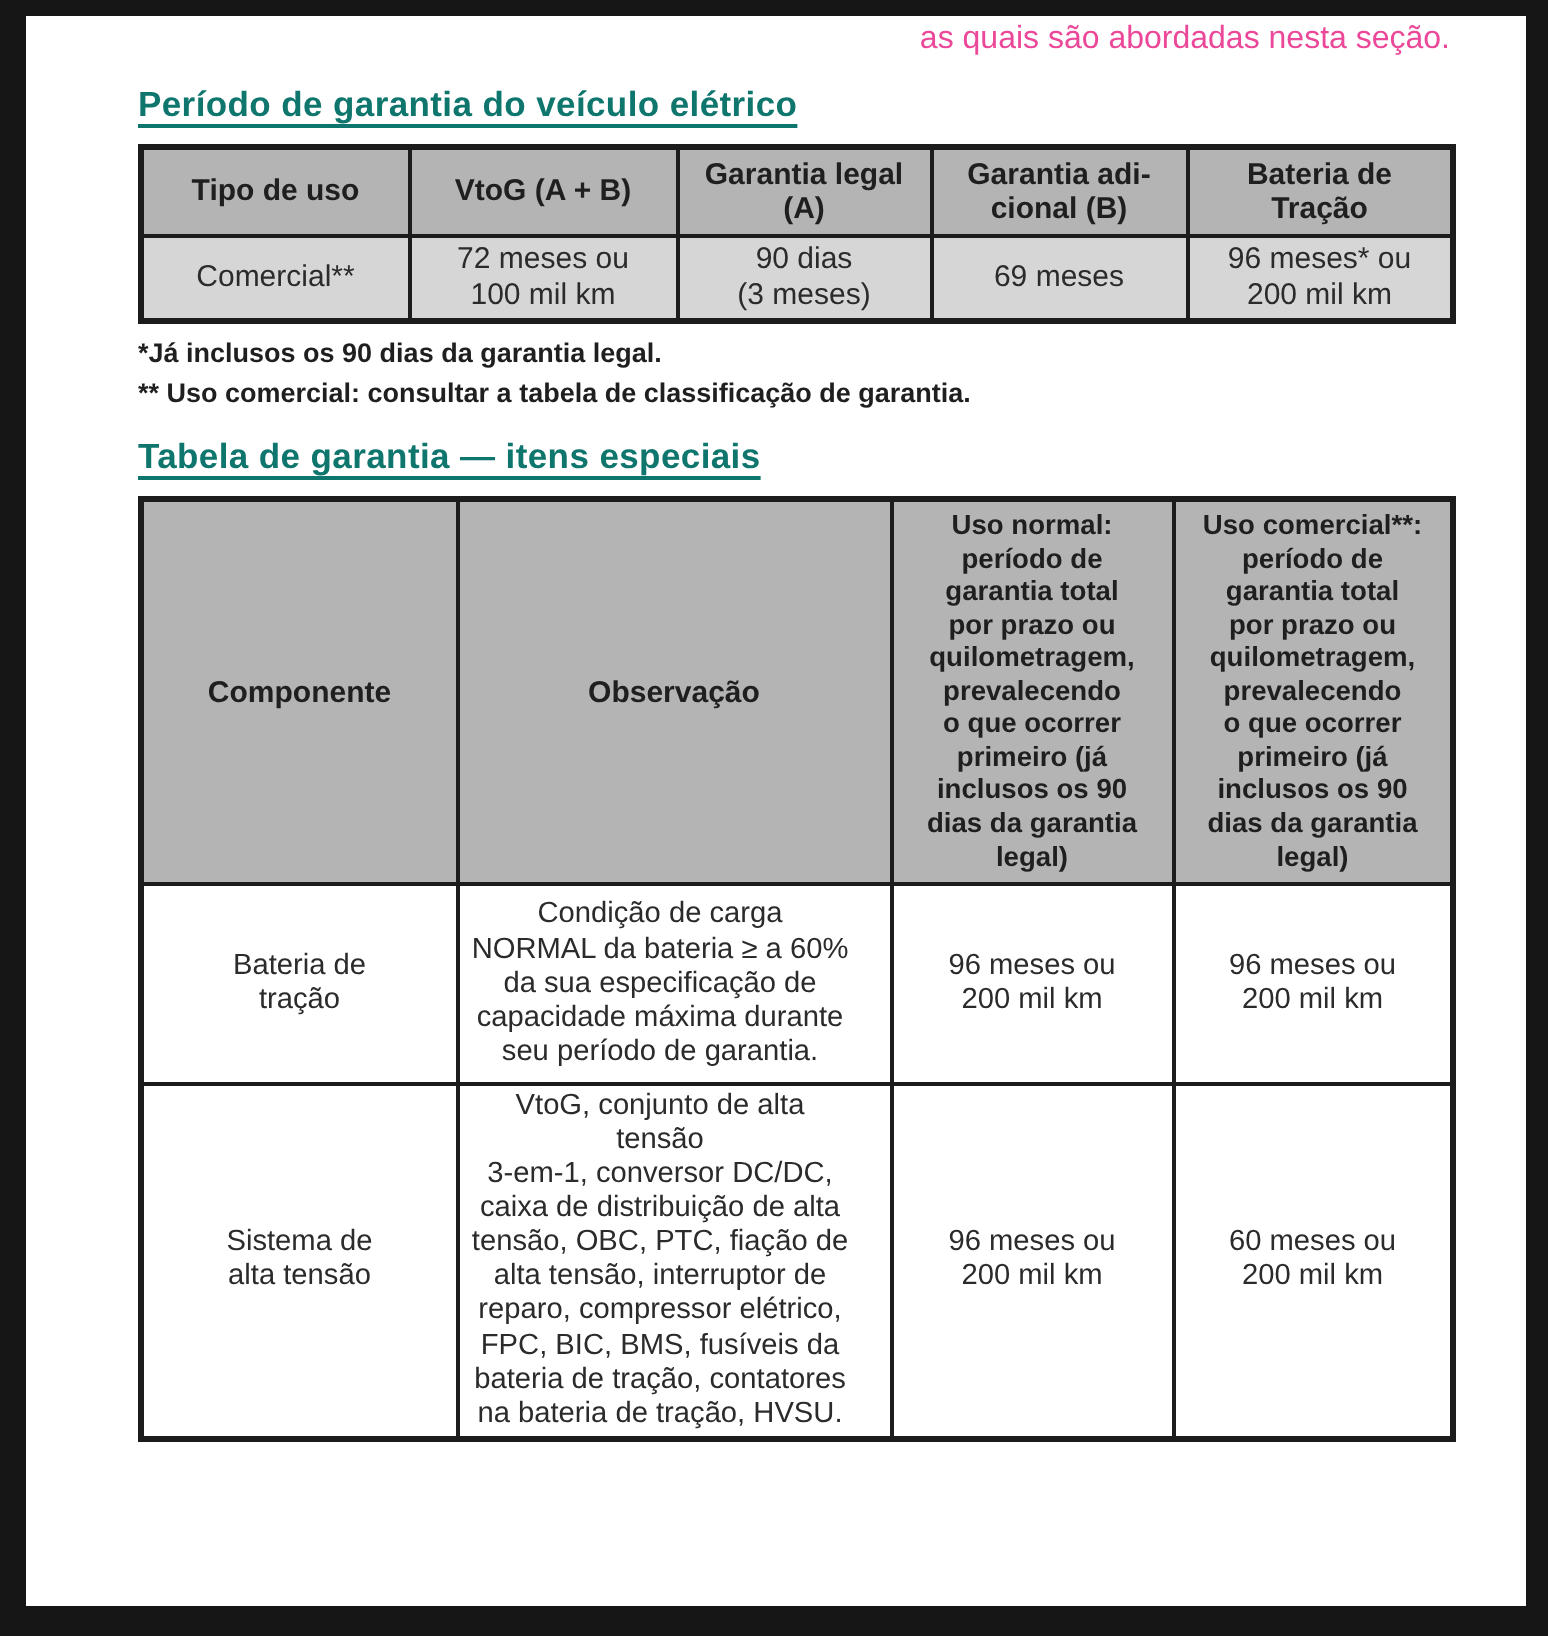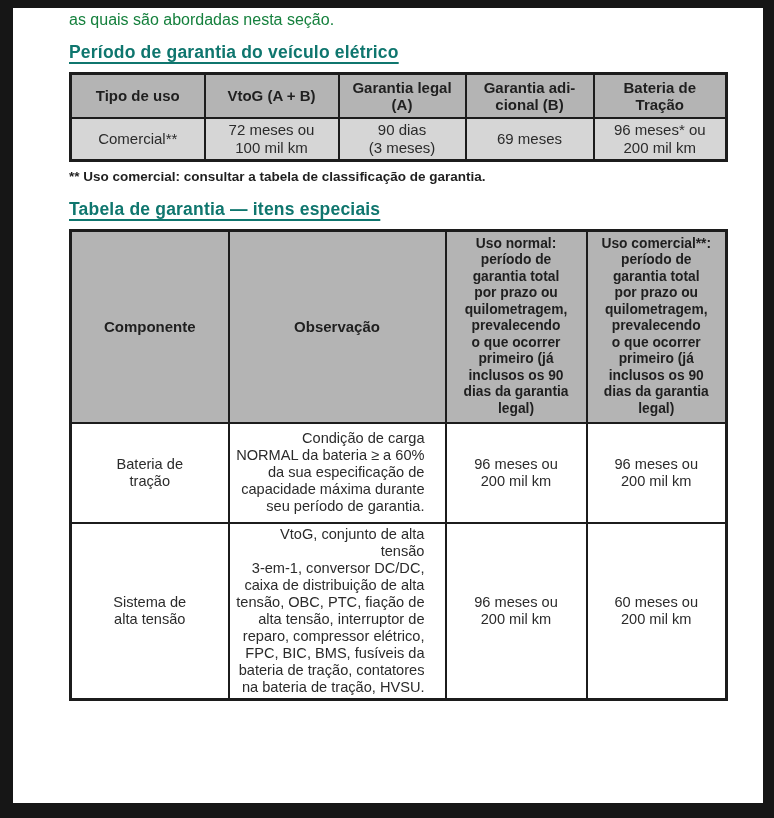--- a/index.html
+++ b/index.html
@@ -17,21 +17,22 @@
   .bar-top    { top: 0; left: 0; right: 0; height: 8px; }
   .bar-left   { top: 0; left: 0; bottom: 0; width: 13px; }
   .bar-right  { top: 0; right: 0; bottom: 0; width: 11px; }
   .bar-bottom { left: 0; right: 0; bottom: 0; height: 15px; }
 
   .content { position: absolute; left: 69px; top: 8px; width: 656px; }
 
   .intro {
     font-size: 16px;
     margin: 3px 0 0 0;
-    color: #15803d;
+    color: #ec4899;
+    text-align: right;
   }
   .section-title {
     font-size: 17.5px;
     font-weight: bold;
     color: #0f766e;
     margin: 13px 0 9px 0;
     letter-spacing: 0.2px;
     text-decoration: underline;
     text-decoration-thickness: 2px;
     text-underline-offset: 4px;
@@ -56,21 +57,21 @@
 
   
   .t1 th { font-size: 15px; height: 44px; line-height: 1.15; }
   .t1 td { font-size: 15px; height: 43px; line-height: 1.2; }
 
   
   .t2 th { height: 191px; }
   .t2 .th-big   { font-size: 15px; text-align: center; }
   .t2 .th-small { font-size: 13.8px; line-height: 1.2; padding: 4px 2px; }
   .t2 td { font-size: 14.6px; line-height: 1.17; }
-  .t2 .obs { text-align: right; padding-left: 6px; padding-right: 20px; }
+  .t2 .obs { text-align: center; padding-left: 6px; padding-right: 20px; }
   .t2 .r1 td { height: 100px; }
   .t2 .r2 td { height: 56px; }
   .t2 .r3 td { height: 153px; }
 
   .footnotes {
     margin-top: 6px;
     font-size: 13.5px;
     font-weight: bold;
     color: #1f1f1f;
     line-height: 1.3;
@@ -121,20 +122,21 @@
           <td>90 dias
 (3 meses)</td>
           <td>69 meses</td>
           <td>96 meses* ou
 200 mil km</td>
         </tr>
       </tbody>
     </table>
 
     <div class="footnotes">
+      <div>*Já inclusos os 90 dias da garantia legal.</div>
       <div>** Uso comercial: consultar a tabela de classificação de garantia.</div>
     </div>
 
     <div class="section-title">Tabela de garantia — itens especiais</div>
 
     <table class="t2">
       <colgroup>
         <col style="width:158px">
           <col style="width:217px">
           <col style="width:141px">

